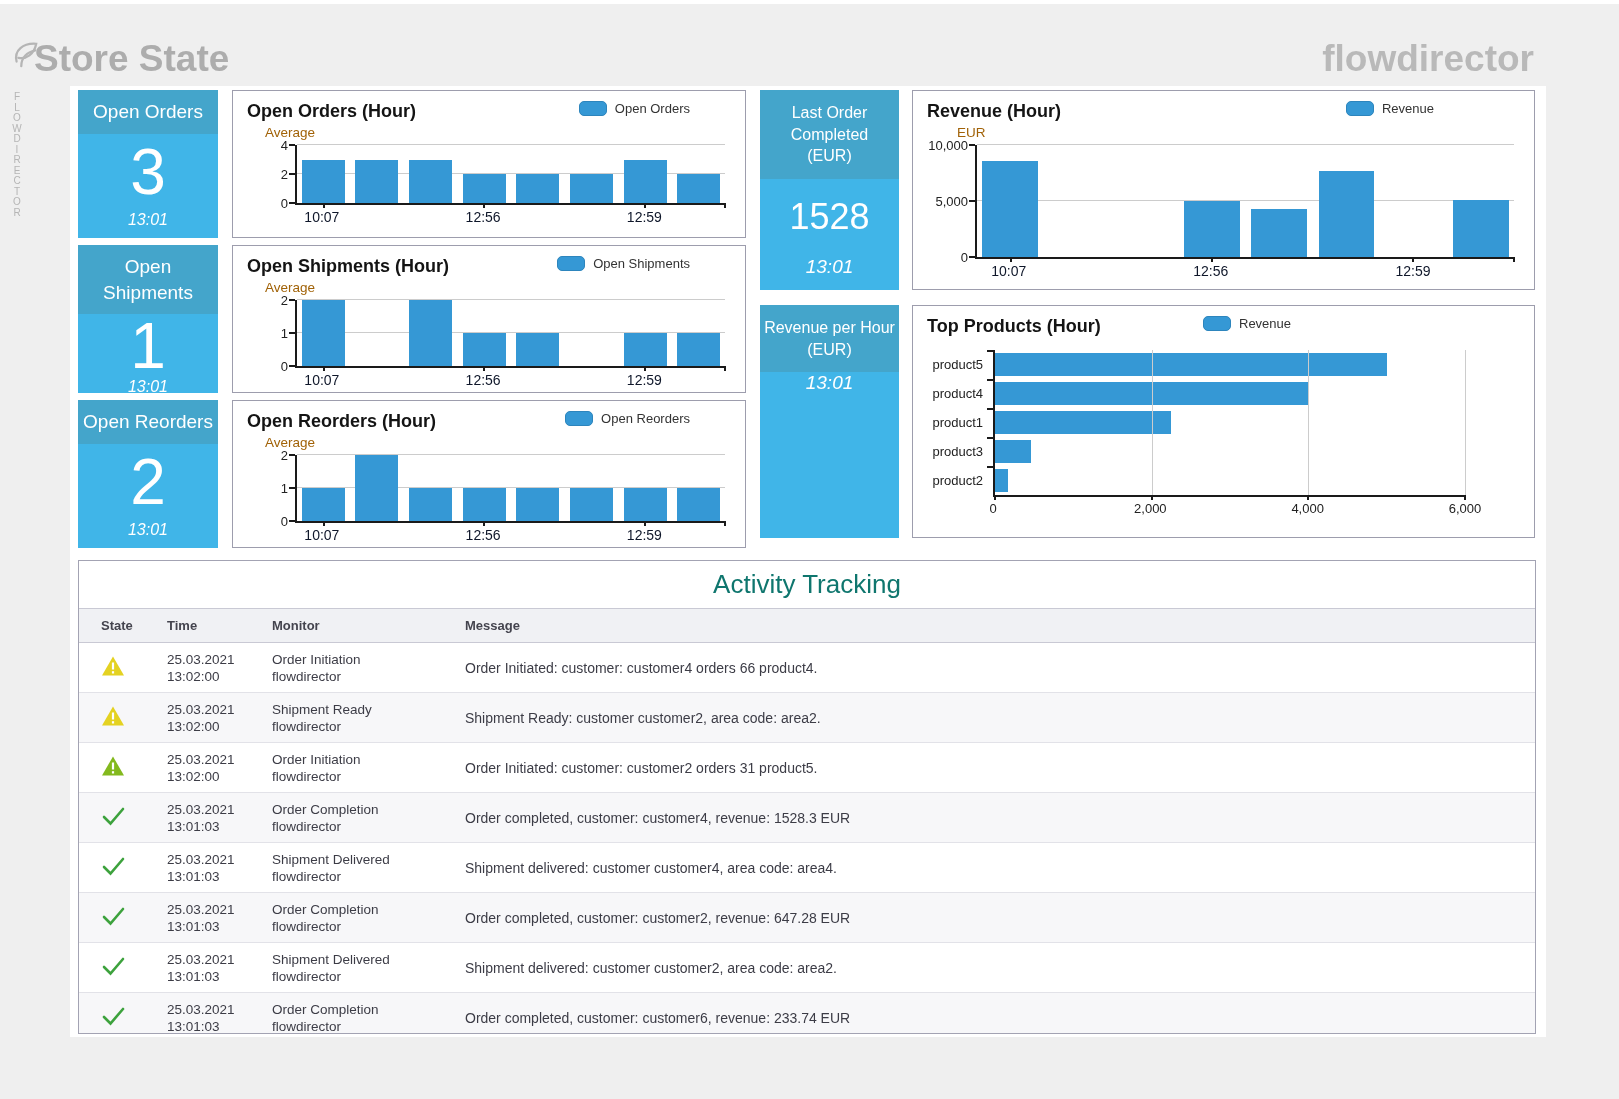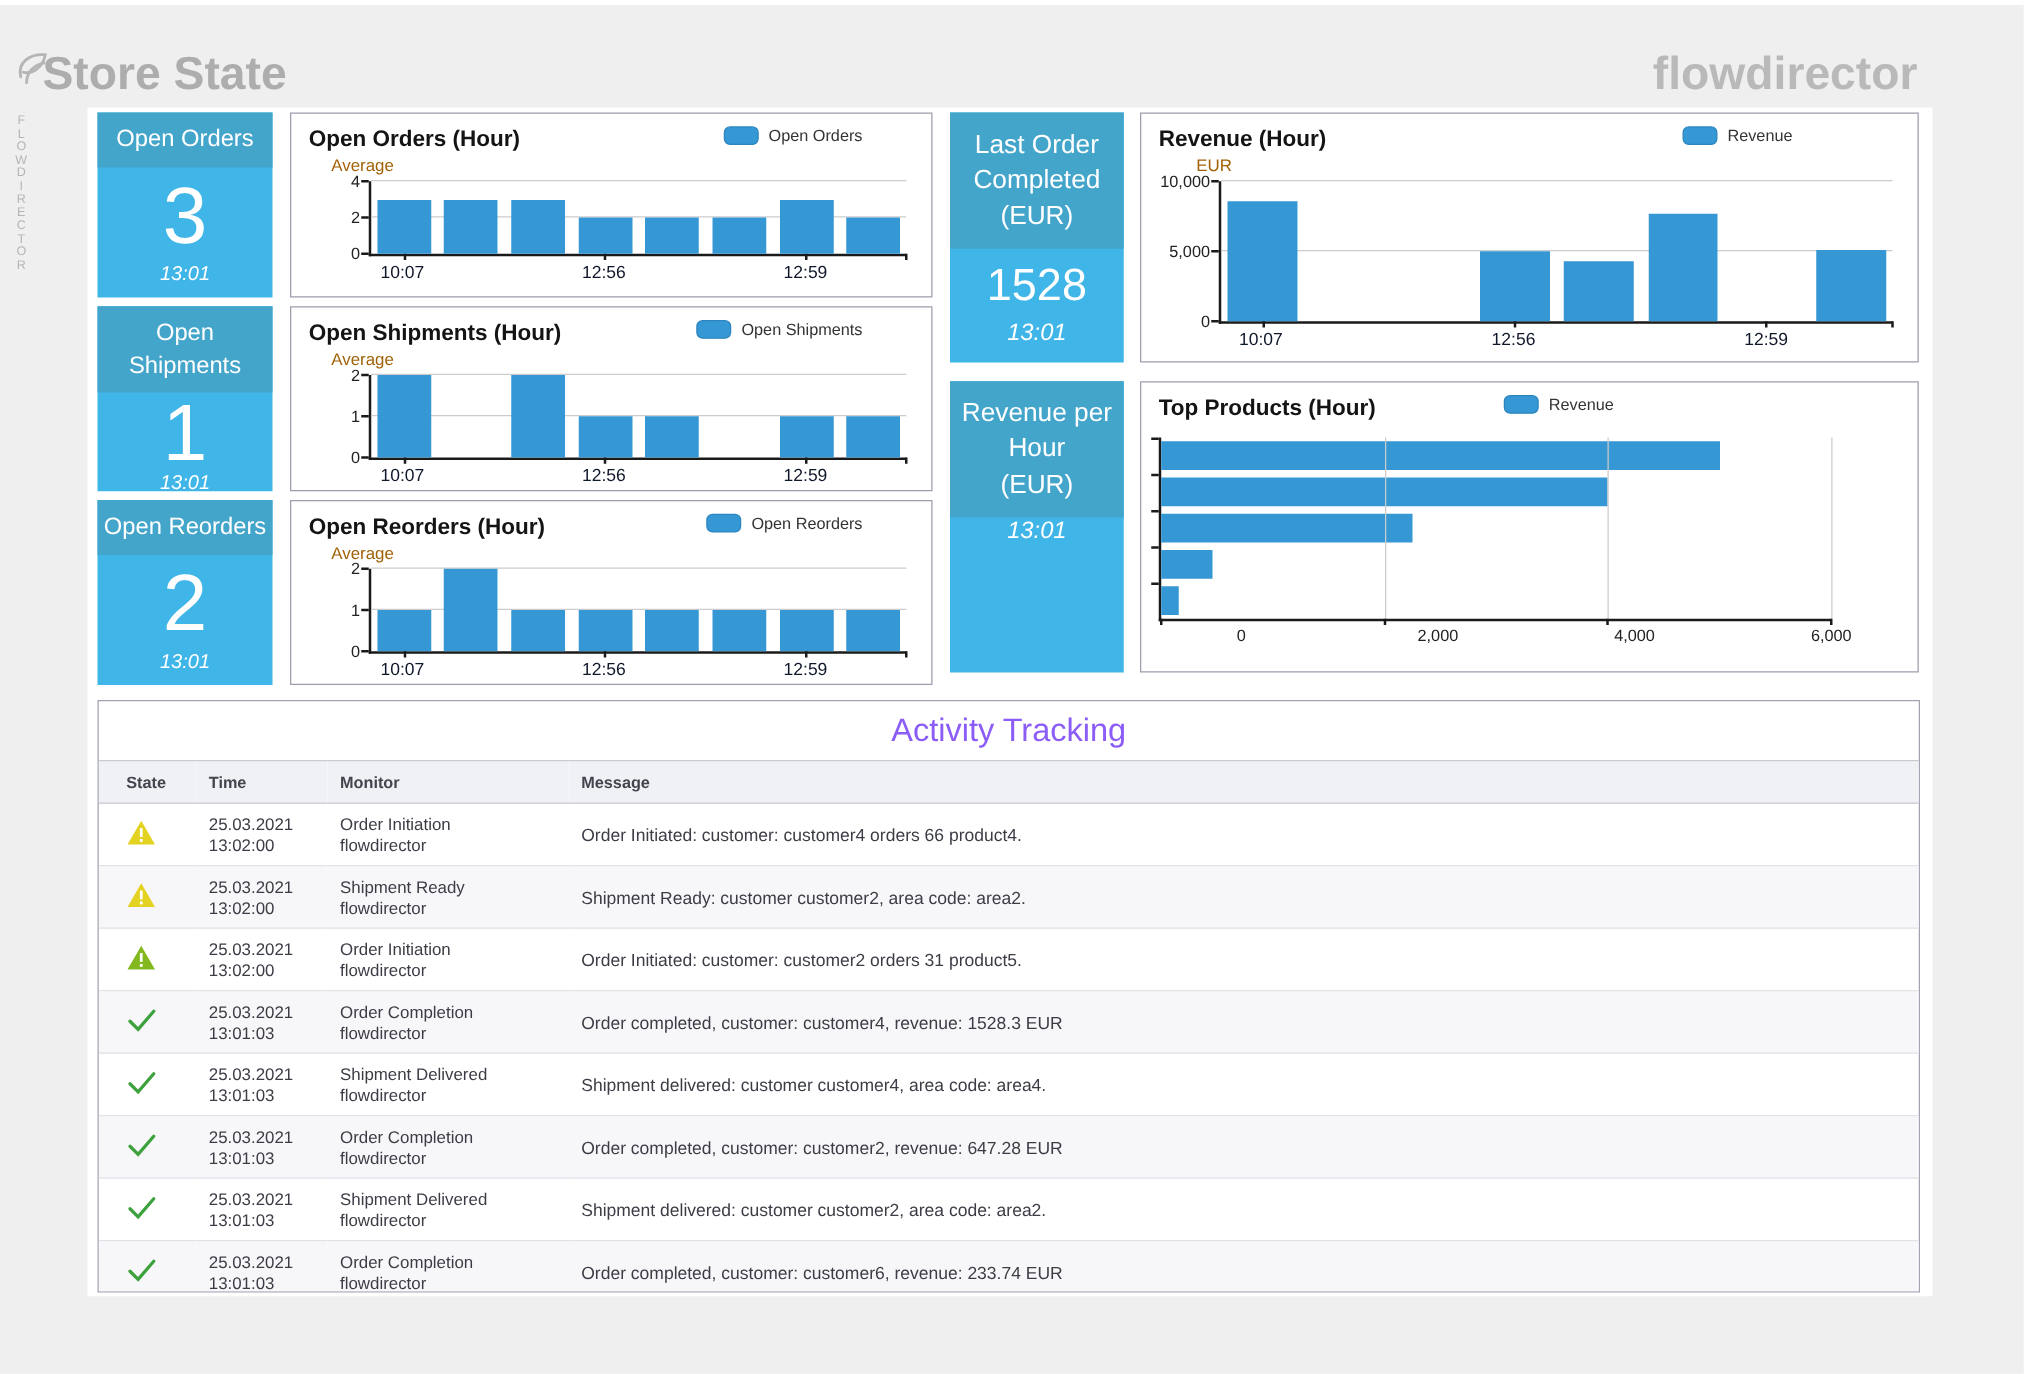--- a/index.html
+++ b/index.html
@@ -23,21 +23,21 @@
     background:#ffffff;box-sizing:border-box;padding:4px 0 0 8px;overflow:hidden;
   }
   .dash{display:flex;gap:14px;}
   .left-group{display:grid;grid-template-columns:140px 514px;grid-template-rows:148px 148px 148px;column-gap:14px;row-gap:7px;}
   .right-group{display:grid;grid-template-columns:139px 623px;grid-template-rows:200px 233px;column-gap:13px;row-gap:15px;}
   
   .tile{display:flex;flex-direction:column;background:#40b5e8;color:#fff;text-align:center;}
   .tile-head{background:#44a5cb;font-size:19px;padding:9px 3px;white-space:pre-line;line-height:1.35;}
   .tile-value{flex:1;display:flex;align-items:center;justify-content:center;font-size:64px;line-height:1;}
   .tile-time{font-style:italic;font-size:16px;padding:0 0 9px;}
-  .tile-eur .tile-head{font-size:21px;padding:12px 2px;}
+  .tile-eur .tile-head{font-size:16px;padding:12px 2px;}
   .tile-eur .tile-value{font-size:36px;}
   .tile-eur .tile-time{font-size:19px;padding-bottom:12px;}
   
   .chart-panel{border:1px solid #9d9dad;background:#fff;position:relative;box-sizing:border-box;padding:10px 14px 6px 14px;}
   .chart-title{font-size:18px;font-weight:bold;color:#141414;line-height:20px;}
   .legend{position:absolute;top:10px;display:flex;align-items:center;gap:8px;font-size:13px;color:#333;}
   .legend-chip{width:26px;height:13px;border-radius:5px;background:#3598d5;border:1px solid #2d85bd;display:inline-block;}
   .axis-label{font-size:13.5px;color:#a16207;line-height:16px;margin:4px 0 4px 18px;}
   .vchart{position:relative;margin-left:48px;margin-right:6px;}
   .vplot{position:relative;border-left:2px solid #1a1a1a;border-bottom:2px solid #1a1a1a;}
@@ -56,21 +56,21 @@
   .hlab{height:29px;line-height:29px;text-align:right;padding-right:10px;font-size:13px;color:#222;}
   .hplot{flex:1;position:relative;border-left:2px solid #1a1a1a;border-bottom:2px solid #1a1a1a;}
   .vgrid{position:absolute;top:0;bottom:0;width:1px;background:#cccccc;}
   .hbar-row{height:29px;display:flex;align-items:center;}
   .hbar{height:23px;background:#3598d5;}
   .hytick{position:absolute;left:-8px;width:6px;height:2px;background:#1a1a1a;}
   .hxtick{position:absolute;top:100%;width:2px;height:5px;background:#1a1a1a;transform:translateX(-1px);}
   .hxlabels{position:relative;height:18px;margin-left:66px;margin-right:55px;font-size:13px;color:#222;}
   
   .activity{margin-top:12px;width:1458px;border:1px solid #a3a3b3;box-sizing:border-box;height:474px;overflow:hidden;background:#fff;}
-  .activity-title{height:47px;display:flex;align-items:center;justify-content:center;font-size:26px;color:#8b5cf6;}
+  .activity-title{height:47px;display:flex;align-items:center;justify-content:center;font-size:26px;color:#0f766e;}
   table.acts{width:100%;border-collapse:collapse;table-layout:fixed;}
   table.acts col.c-state{width:78px;}
   table.acts col.c-time{width:105px;}
   table.acts col.c-monitor{width:193px;}
   thead tr{background:#f0f1f4;}
   th{text-align:left;font-size:13px;color:#44444e;padding:9px 10px;font-weight:bold;
      border-top:1px solid #c9c9d4;border-bottom:1px solid #c9c9d4;}
   th.first,td.first{padding-left:22px;}
   tbody td{height:50px;border-bottom:1px solid #e2e2e8;vertical-align:middle;padding:2px 10px;
      font-size:13.5px;color:#3c3c46;box-sizing:border-box;}
@@ -378,20 +378,27 @@
       </div>
 
       <div class="chart-panel">
         <div class="chart-title">Top Products (Hour)</div>
         <div class="legend" style="left:290px">
           <span class="legend-chip"></span>
           <span>Revenue</span>
         </div>
         <div>
             <div class="hwrap">
+              <div class="hlabels">
+                <div class="hlab">product5</div>
+                <div class="hlab">product4</div>
+                <div class="hlab">product1</div>
+                <div class="hlab">product3</div>
+                <div class="hlab">product2</div>
+              </div>
               <div class="hplot" style="height: 145px;">
                 <div class="vgrid" style="left: 33.3333%;"></div>
                 <div class="vgrid" style="left: 66.6667%;"></div>
                 <div class="vgrid" style="left: 100%;"></div>
                 <div class="hbar-row">
                   <div class="hbar" style="width: 83.3333%;"></div>
                 </div>
                 <div class="hytick" style="top: 0px;"></div>
                 <div class="hbar-row">
                   <div class="hbar" style="width: 66.6667%;"></div>

